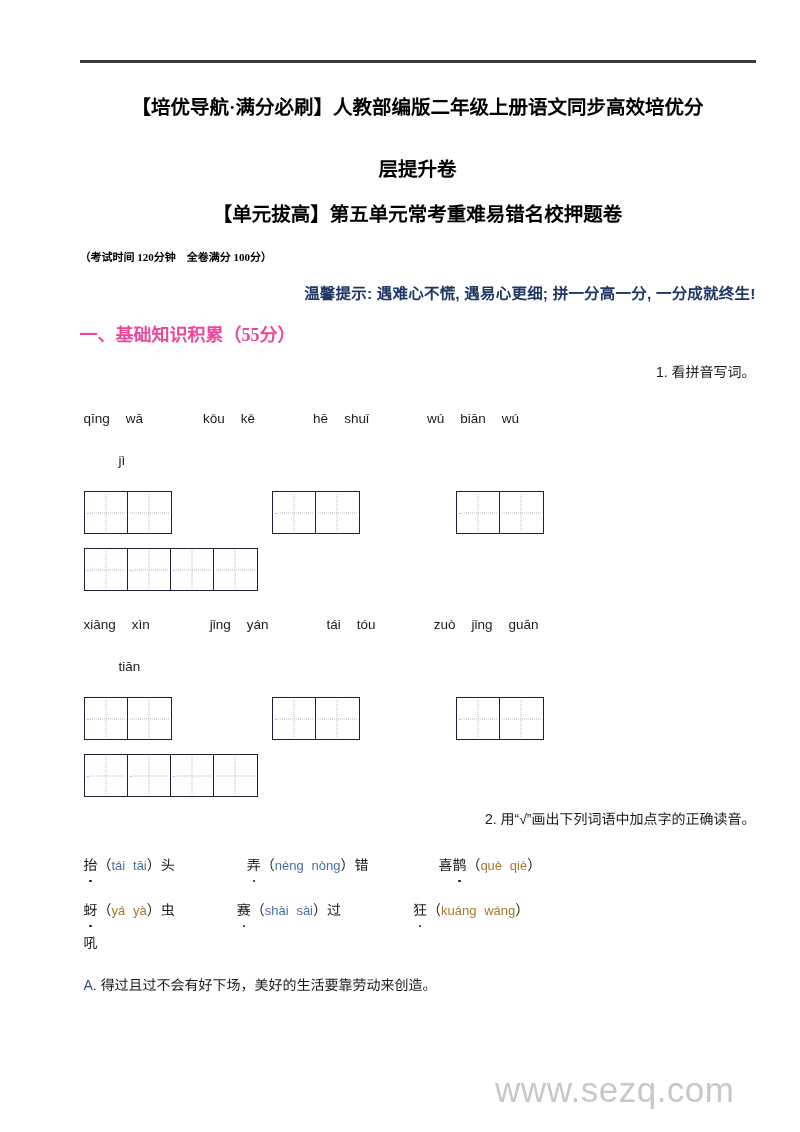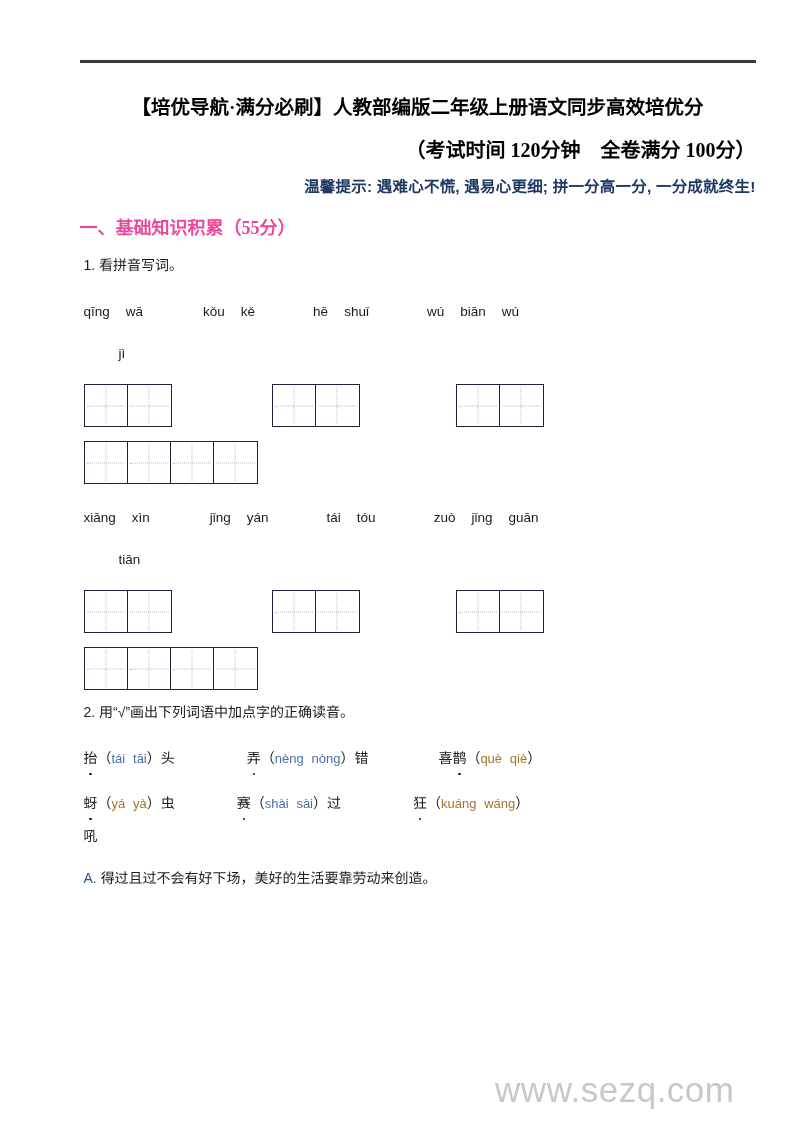--- a/index.html
+++ b/index.html
@@ -51,23 +51,23 @@
     font-weight: bold;
     font-size: 19.5px;
     line-height: 34px;
     text-align: center;
     margin: 11px 0 0 0;
     color: #000;
   }
   .exam-meta {
     font-family: "Liberation Serif", "DejaVu Serif", serif;
     font-weight: bold;
-    font-size: 20px;
+    font-size: 11px;
     line-height: 26px;
-    text-align: right;
+    text-align: left;
     margin: 12px 0 0 0;
     color: #000;
   }
   .tip-line {
     font-family: "Liberation Sans", "DejaVu Sans", sans-serif;
     font-weight: bold;
     font-size: 15.5px;
     line-height: 28px;
     margin: 10px 0 0 0;
     letter-spacing: 0.2px;
@@ -83,20 +83,21 @@
     color: #ec4899;
   }
 
   
   .q-line {
     font-family: "Liberation Sans", "DejaVu Sans", sans-serif;
     font-size: 14px;
     line-height: 26px;
     margin: 9px 0 0 4px;
     color: #1a1a1a;
+    text-align: right;
   }
   .q-num {
     font-family: "Liberation Sans", "DejaVu Sans", sans-serif;
   }
   .opt-line {
     font-family: "Liberation Sans", "DejaVu Sans", sans-serif;
     font-size: 14px;
     line-height: 26px;
     margin: 16px 0 0 4px;
     color: #1a1a1a;
@@ -228,20 +229,22 @@
 </style>
 </head>
 <body>
 
 <div class="page">
   <div class="content">
 
     <div class="top-rule"></div>
 
     <div class="doc-title">【培优导航·满分必刷】人教部编版二年级上册语文同步高效培优分</div>
+    <div class="doc-title">层提升卷</div>
+    <div class="doc-subtitle">【单元拔高】第五单元常考重难易错名校押题卷</div>
     <div class="exam-meta">（考试时间 120分钟　全卷满分 100分）</div>
     <div class="tip-line" style="color: rgb(31, 56, 100); text-align: right;">温馨提示: 遇难心不慌, 遇易心更细; 拼一分高一分, 一分成就终生!</div>
 
     <div class="section-heading">一、基础知识积累（55分）</div>
 
     <div class="q-line">
       <span class="q-num">1.</span>
       <span>看拼音写词。</span>
     </div>
 

